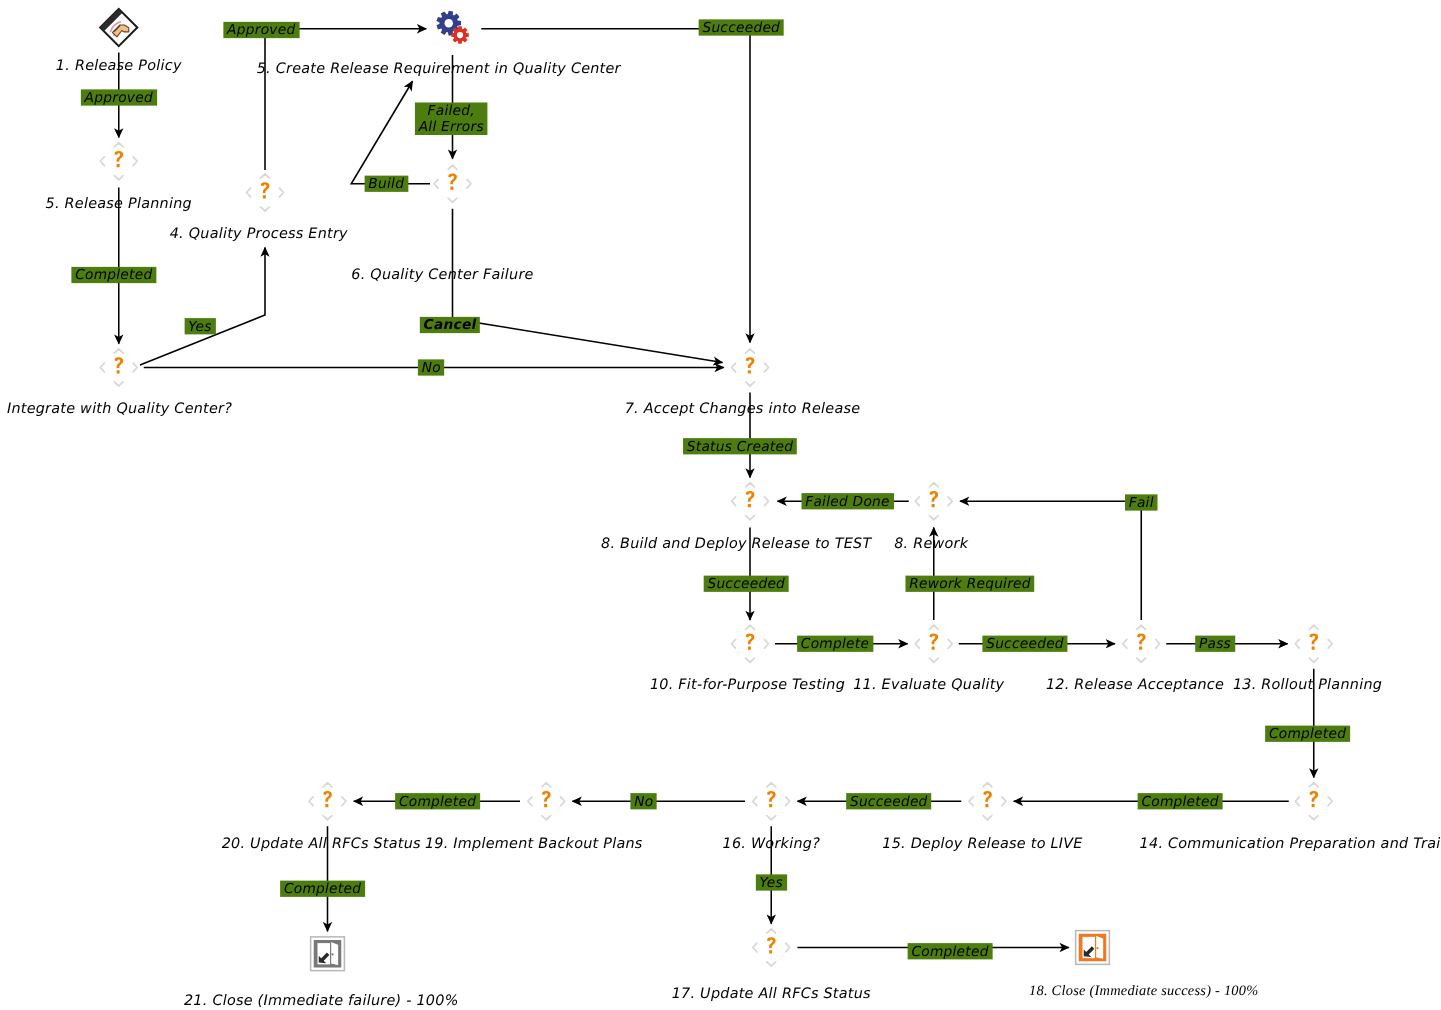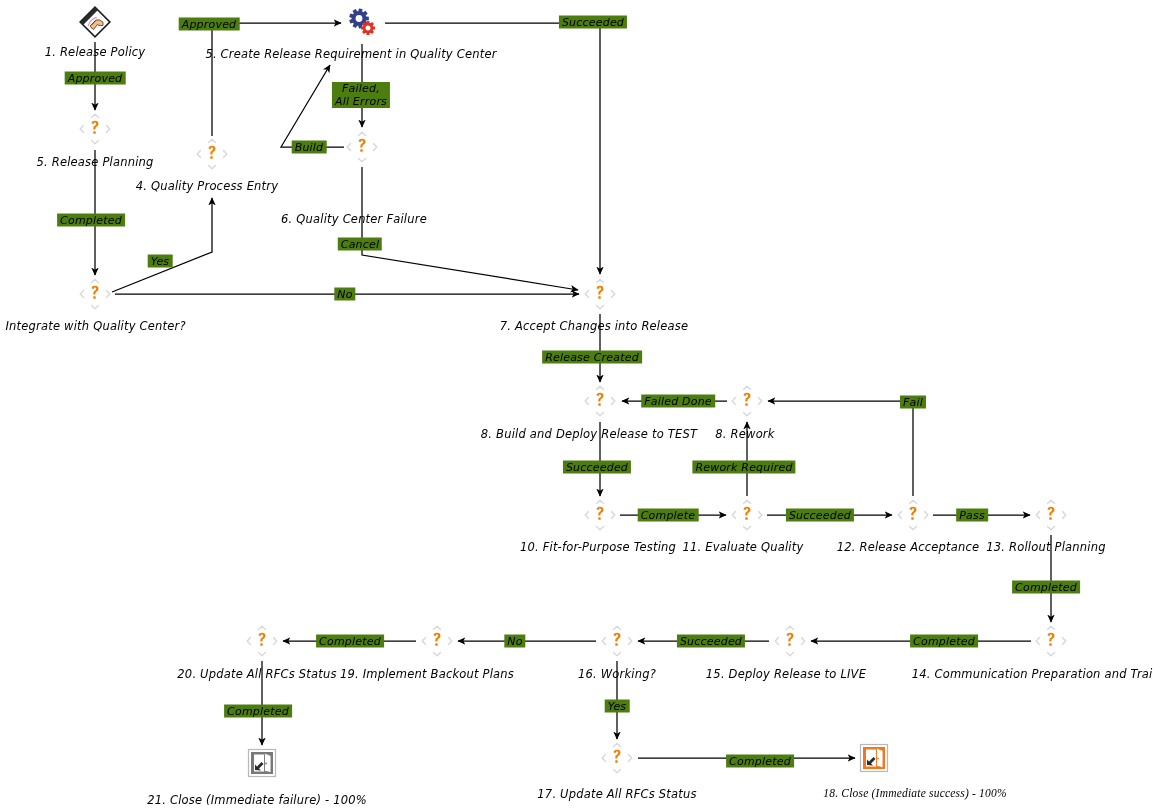--- a/index.html
+++ b/index.html
@@ -472,26 +472,26 @@
   <div id="edge-labels">
       <div class="edge-label" style="left: 95px; top: 78px;">Approved</div>
       <div class="edge-label" style="left: 91px; top: 220px;">Completed</div>
       <div class="edge-label" style="left: 160px; top: 261px;">Yes</div>
       <div class="edge-label" style="left: 345px; top: 294px;">No</div>
       <div class="edge-label" style="left: 209px; top: 24px;">Approved</div>
       <div class="edge-label" style="left: 593px; top: 22px;">Succeeded</div>
       <div class="edge-label multiline" style="left: 361px; top: 95px;">Failed,
 All Errors</div>
       <div class="edge-label" style="left: 309px; top: 147px;">Build</div>
-      <div class="edge-label" style="left: 360px; top: 244px;">Cancel</div>
-      <div class="edge-label" style="left: 592px; top: 357px;">Release Created</div>
+      <div class="edge-label" style="left: 360px; top: 260px; font-weight: bold;">Cancel</div>
+      <div class="edge-label" style="left: 592px; top: 357px;">Status Created</div>
       <div class="edge-label" style="left: 597px; top: 467px;">Succeeded</div>
       <div class="edge-label" style="left: 678px; top: 401px;">Failed Done</div>
       <div class="edge-label" style="left: 668px; top: 515px;">Complete</div>
-      <div class="edge-label" style="left: 744px; top: 467px;">Rework Required</div>
+      <div class="edge-label" style="left: 776px; top: 467px;">Rework Required</div>
       <div class="edge-label" style="left: 820px; top: 515px;">Succeeded</div>
       <div class="edge-label" style="left: 913px; top: 402px;">Fail</div>
       <div class="edge-label" style="left: 972px; top: 515px;">Pass</div>
       <div class="edge-label" style="left: 1046px; top: 587px;">Completed</div>
       <div class="edge-label" style="left: 944px; top: 641px;">Completed</div>
       <div class="edge-label" style="left: 711px; top: 641px;">Succeeded</div>
       <div class="edge-label" style="left: 515px; top: 641px;">No</div>
       <div class="edge-label" style="left: 617px; top: 706px;">Yes</div>
       <div class="edge-label" style="left: 350px; top: 641px;">Completed</div>
       <div class="edge-label" style="left: 258px; top: 711px;">Completed</div>

